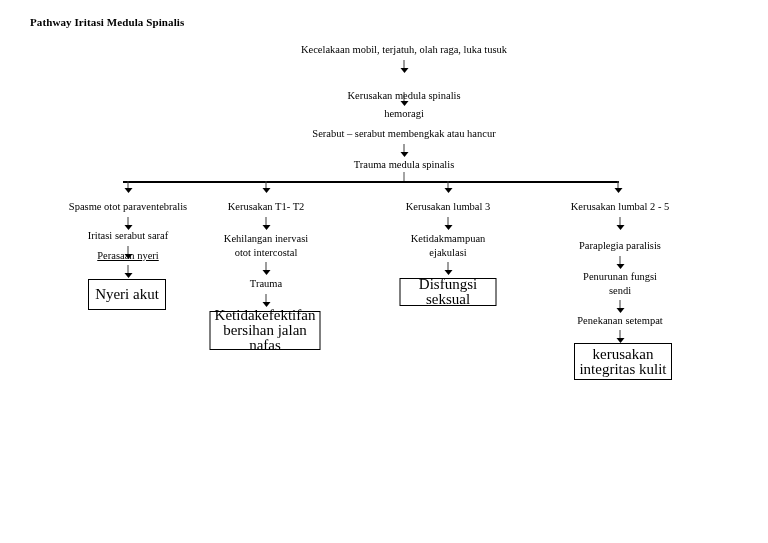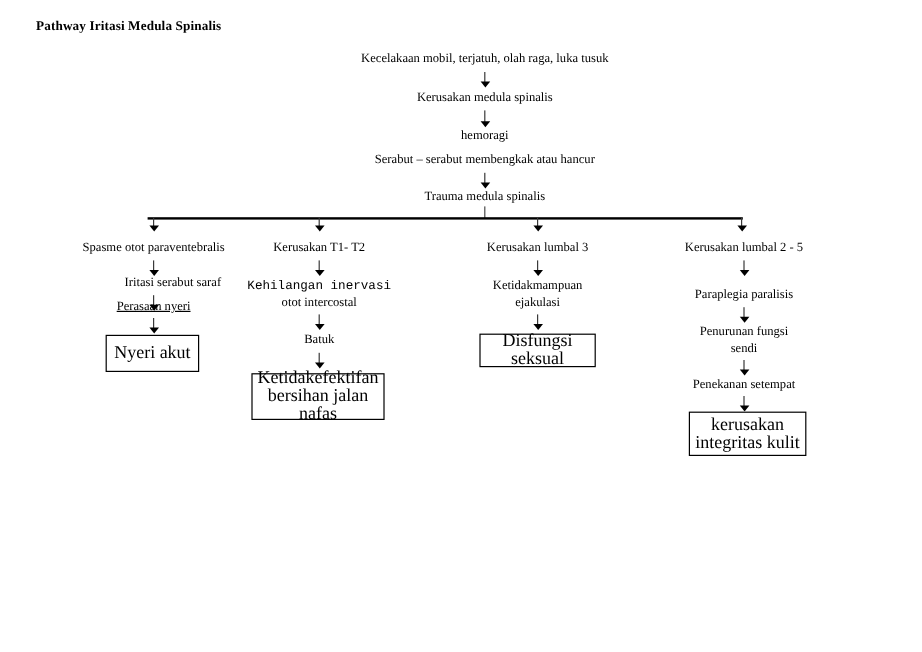--- a/index.html
+++ b/index.html
@@ -96,21 +96,21 @@
 
   <div id="doc-title">Pathway Iritasi Medula Spinalis</div>
 
   <div class="node" style="left:404px; top:43px;">Kecelakaan mobil, terjatuh, olah raga, luka tusuk</div>
 
   <div class="arrow" style="left:404px; top:60px; height:14px;">
     <div class="shaft" style="height:9px;"></div>
     <div class="head" style="top:8px;"></div>
   </div>
 
-  <div class="node" style="left:404px; top:75px;">Kerusakan  medula spinalis</div>
+  <div class="node" style="left:404px; top:89px;">Kerusakan  medula spinalis</div>
 
   <div class="arrow" style="left:404px; top:92px; height:15px;">
     <div class="shaft" style="height:10px;"></div>
     <div class="head" style="top:9px;"></div>
   </div>
 
   <div class="node" style="left:404px; top:107px;">hemoragi</div>
 
   <div class="node" style="left:404px; top:127px;">Serabut – serabut membengkak atau hancur</div>
 
@@ -142,21 +142,21 @@
     <div class="head" style="top:7px;"></div>
   </div>
 
   <div class="node" style="left:128px; top:200px;">Spasme otot paraventebralis</div>
 
   <div class="arrow" style="left:128px; top:217px; height:14px;">
     <div class="shaft" style="height:9px;"></div>
     <div class="head" style="top:8px;"></div>
   </div>
 
-  <div class="node" style="left:128px; top:229px;margin-left:16px;">Iritasi serabut saraf</div>
+  <div class="node" style="left:128px; top:229px;">Iritasi serabut saraf</div>
 
   <div class="arrow" style="left:128px; top:246px; height:14px;">
     <div class="shaft" style="height:9px;"></div>
     <div class="head" style="top:8px;"></div>
   </div>
 
   <div class="node" style="left:128px; top:249px;text-decoration:underline;">Perasaan nyeri</div>
 
   <div class="arrow" style="left:128px; top:265px; height:14px;">
     <div class="shaft" style="height:9px;"></div>
@@ -165,29 +165,29 @@
 
   <div class="boxnode" style="left:127px; top:279px; width:78px; height:31px;">Nyeri akut</div>
 
   <div class="node" style="left:266px; top:200px;">Kerusakan T1- T2</div>
 
   <div class="arrow" style="left:266px; top:217px; height:14px;">
     <div class="shaft" style="height:9px;"></div>
     <div class="head" style="top:8px;"></div>
   </div>
 
-  <div class="node" style="left:266px; top:232px;font-family:Liberation Mono, monospace;">Kehilangan inervasi</div>
+  <div class="node" style="left:266px; top:232px;">Kehilangan inervasi</div>
   <div class="node" style="left:266px; top:246px;">otot intercostal</div>
 
   <div class="arrow" style="left:266px; top:262px; height:14px;">
     <div class="shaft" style="height:9px;"></div>
     <div class="head" style="top:8px;"></div>
   </div>
 
-  <div class="node" style="left:266px; top:277px;">Batuk</div>
+  <div class="node" style="left:266px; top:277px;">Trauma</div>
 
   <div class="arrow" style="left:266px; top:294px; height:14px;">
     <div class="shaft" style="height:9px;"></div>
     <div class="head" style="top:8px;"></div>
   </div>
 
   <div class="boxnode" style="left:265px; top:311px; width:111px; height:39px; flex-direction:column;">
     <span>Ketidakefektifan</span>
     <span>bersihan jalan nafas</span>
   </div>

